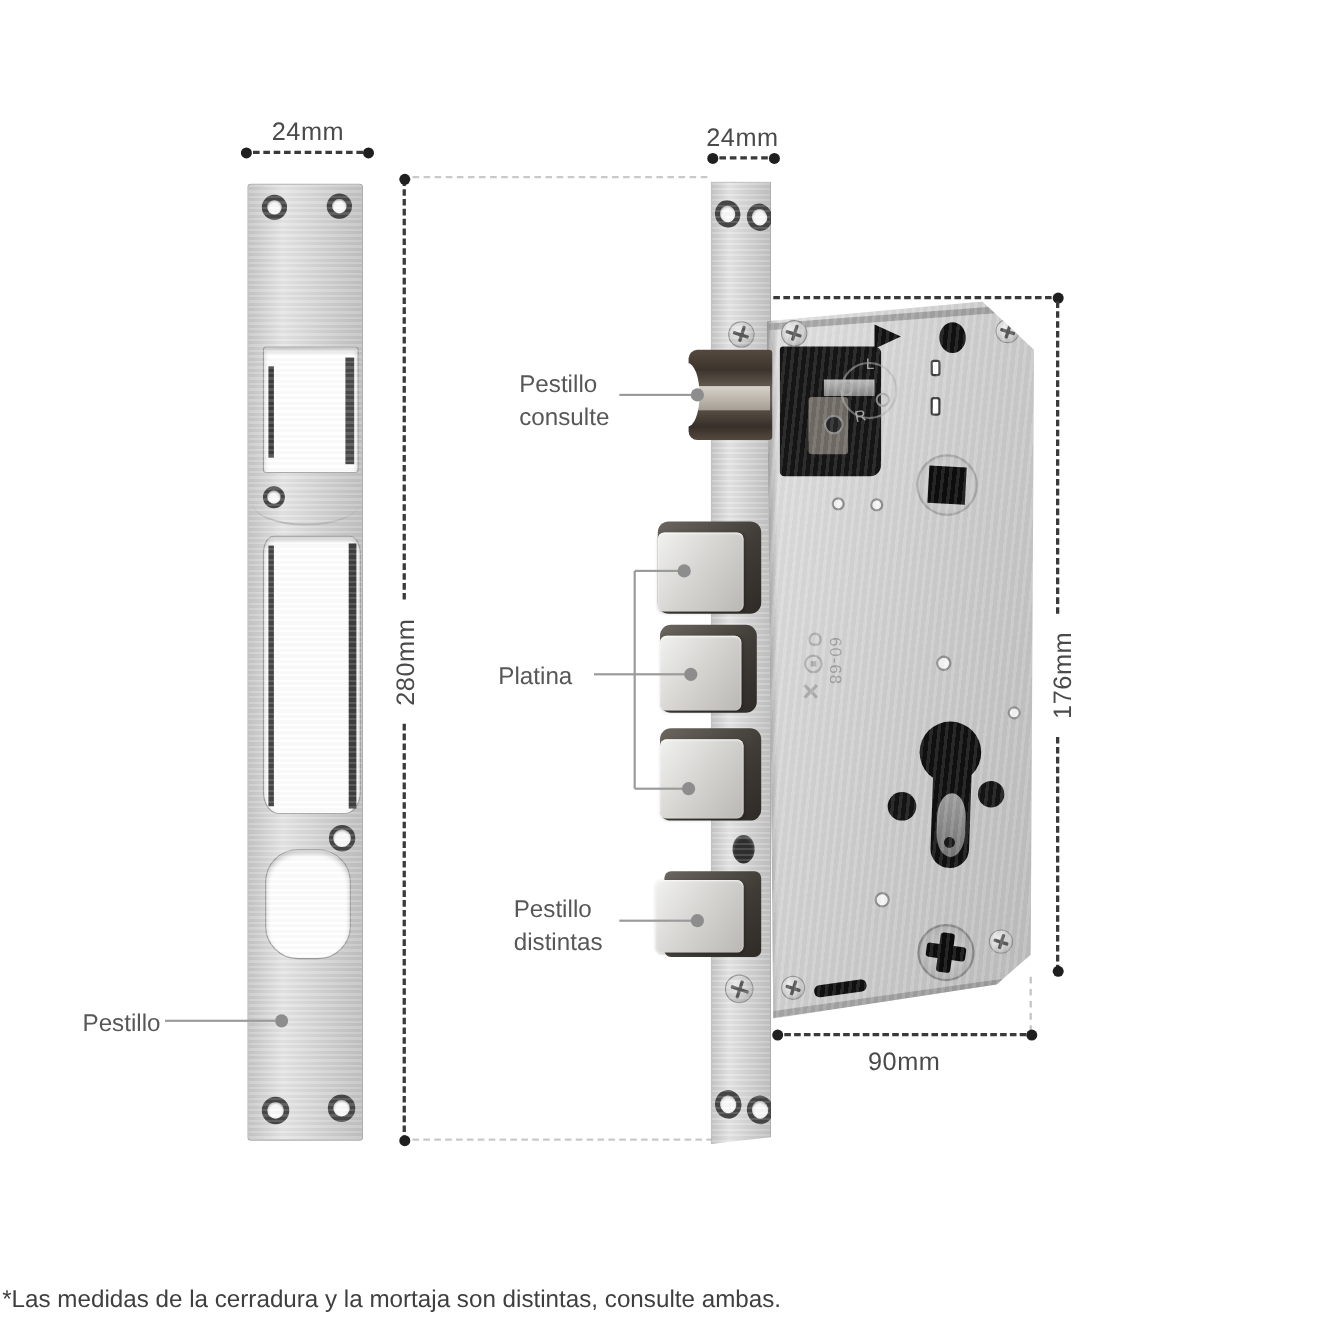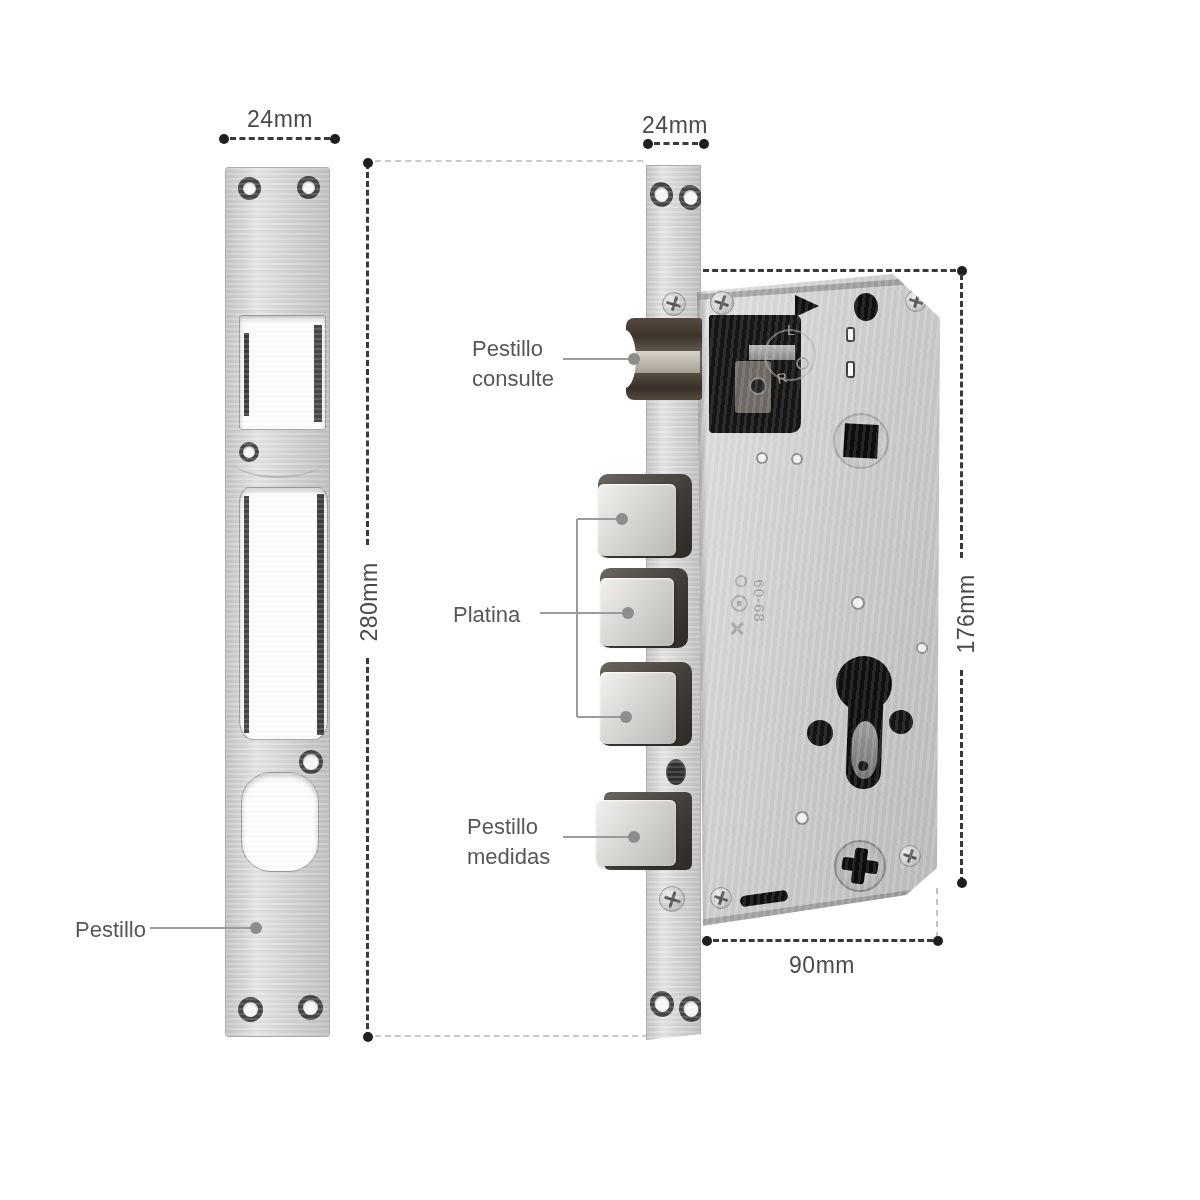--- a/index.html
+++ b/index.html
@@ -204,22 +204,23 @@
   <div class="abs leader-v" style="left:576px;top:519px;height:198px;"></div>
   <div class="abs leader" style="left:577px;top:518px;width:41px;"></div>
   <div class="abs dot-grey" style="left:616px;top:513px;"></div>
   <div class="abs leader" style="left:577px;top:612px;width:47px;"></div>
   <div class="abs dot-grey" style="left:622px;top:607px;"></div>
   <div class="abs leader" style="left:577px;top:716px;width:45px;"></div>
   <div class="abs dot-grey" style="left:620px;top:711px;"></div>
 
   <div class="abs label" style="left:467px;top:812px;">
     <div>Pestillo</div>
-    <div>medidas</div>
+    <div>distintas</div>
   </div>
   <div class="abs leader" style="left:563px;top:836px;width:67px;"></div>
   <div class="abs dot-grey" style="left:628px;top:831px;"></div>
 
   <div class="abs label" style="left:75px;top:915px;">Pestillo</div>
   <div class="abs leader" style="left:150px;top:927px;width:100px;"></div>
   <div class="abs dot-grey" style="left:250px;top:922px;"></div>
 
+  <div class="abs" style="left:2px;top:1168px;font-size:22px;color:#3f3f3f;">*Las medidas de la cerradura y la mortaja son distintas, consulte ambas.</div>
 </div>
 
 </body></html>

